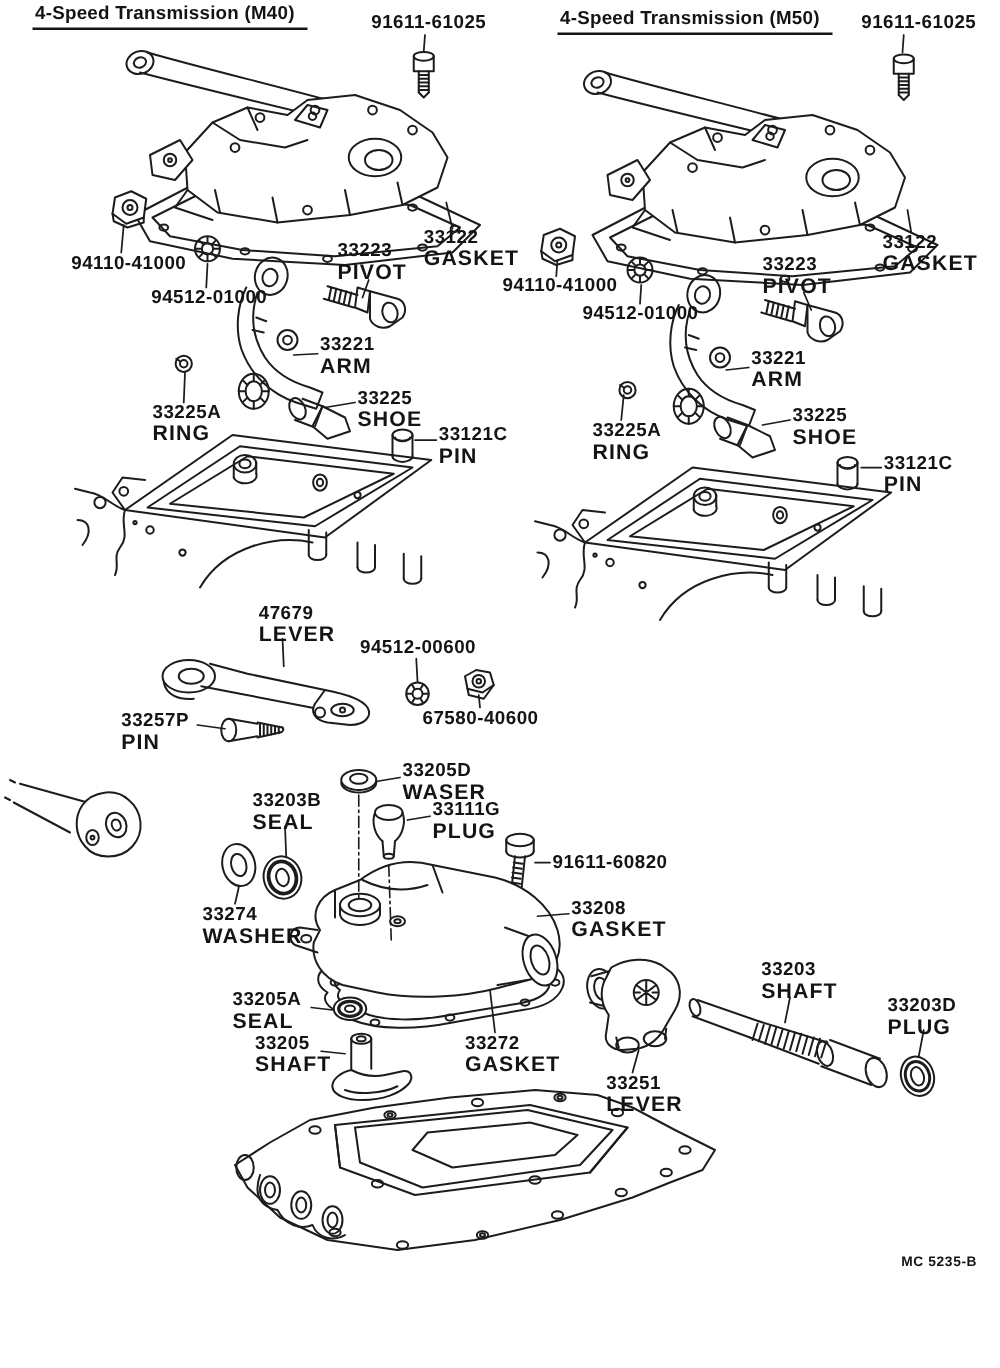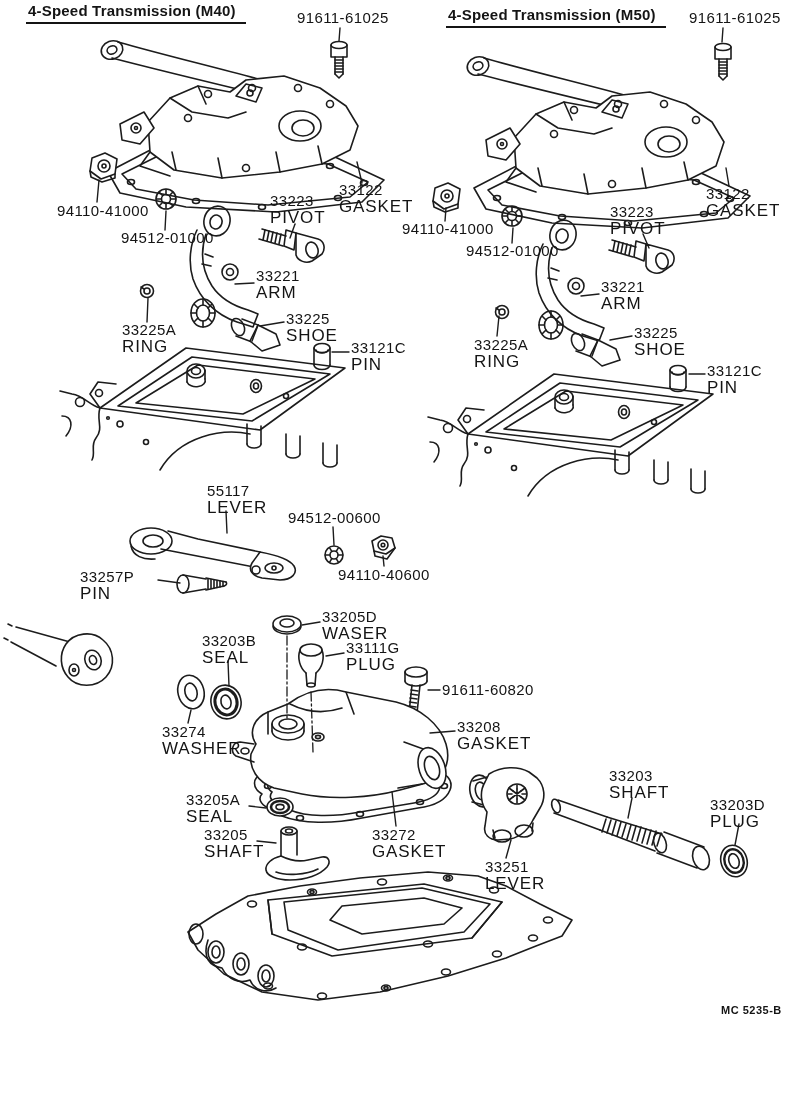--- a/index.html
+++ b/index.html
@@ -1,19 +1,19 @@
 <!DOCTYPE html>
 <html><head>
 <meta charset="utf-8">
 <style>
   html,body{margin:0;padding:0;background:#fff;}
   #page{position:relative;width:800px;height:1094px;background:#ffffff;overflow:hidden;
         font-family:"Liberation Sans",sans-serif;color:#141414;padding-left:20px;}
   svg{position:absolute;left:0;top:0;}
-  .lbl{position:absolute;font-weight:normal;line-height:1.02;white-space:nowrap;color:#141414;}
+  .lbl{position:absolute;font-weight:bold;line-height:1.02;white-space:nowrap;color:#141414;}
   .lbl .num{font-size:15px;letter-spacing:0.4px;}
   .lbl .nm{font-size:17px;letter-spacing:0.9px;margin-top:1px;}
   .title{position:absolute;font-size:15px;font-weight:bold;letter-spacing:0.2px;
          border-bottom:2.5px solid #141414;padding:0 10px 3px 2px;}
   .footer-code{position:absolute;font-size:11px;font-weight:bold;letter-spacing:0.5px;}
 </style>
 </head>
 <body>
 
 <div id="page">
@@ -442,32 +442,32 @@
 <div class="lbl" style="left:634px;top:325px;">
       <div class="num">33225</div>
       <div class="nm">SHOE</div>
     </div>
 <div class="lbl" style="left:707px;top:363px;">
       <div class="num">33121C</div>
       <div class="nm">PIN</div>
     </div>
 
 <div class="lbl" style="left:207px;top:483px;">
-      <div class="num">55117</div>
+      <div class="num">47679</div>
       <div class="nm">LEVER</div>
     </div>
 <div class="lbl" style="left:288px;top:510px;">
       <div class="num">94512-00600</div>
     </div>
-<div class="lbl" style="left:80px;top:569px;">
+<div class="lbl" style="left:97px;top:569px;">
       <div class="num">33257P</div>
       <div class="nm">PIN</div>
     </div>
 <div class="lbl" style="left:338px;top:567px;">
-      <div class="num">94110-40600</div>
+      <div class="num">67580-40600</div>
     </div>
 
 <div class="lbl" style="left:322px;top:609px;">
       <div class="num">33205D</div>
       <div class="nm">WASER</div>
     </div>
 <div class="lbl" style="left:202px;top:633px;">
       <div class="num">33203B</div>
       <div class="nm">SEAL</div>
     </div>

